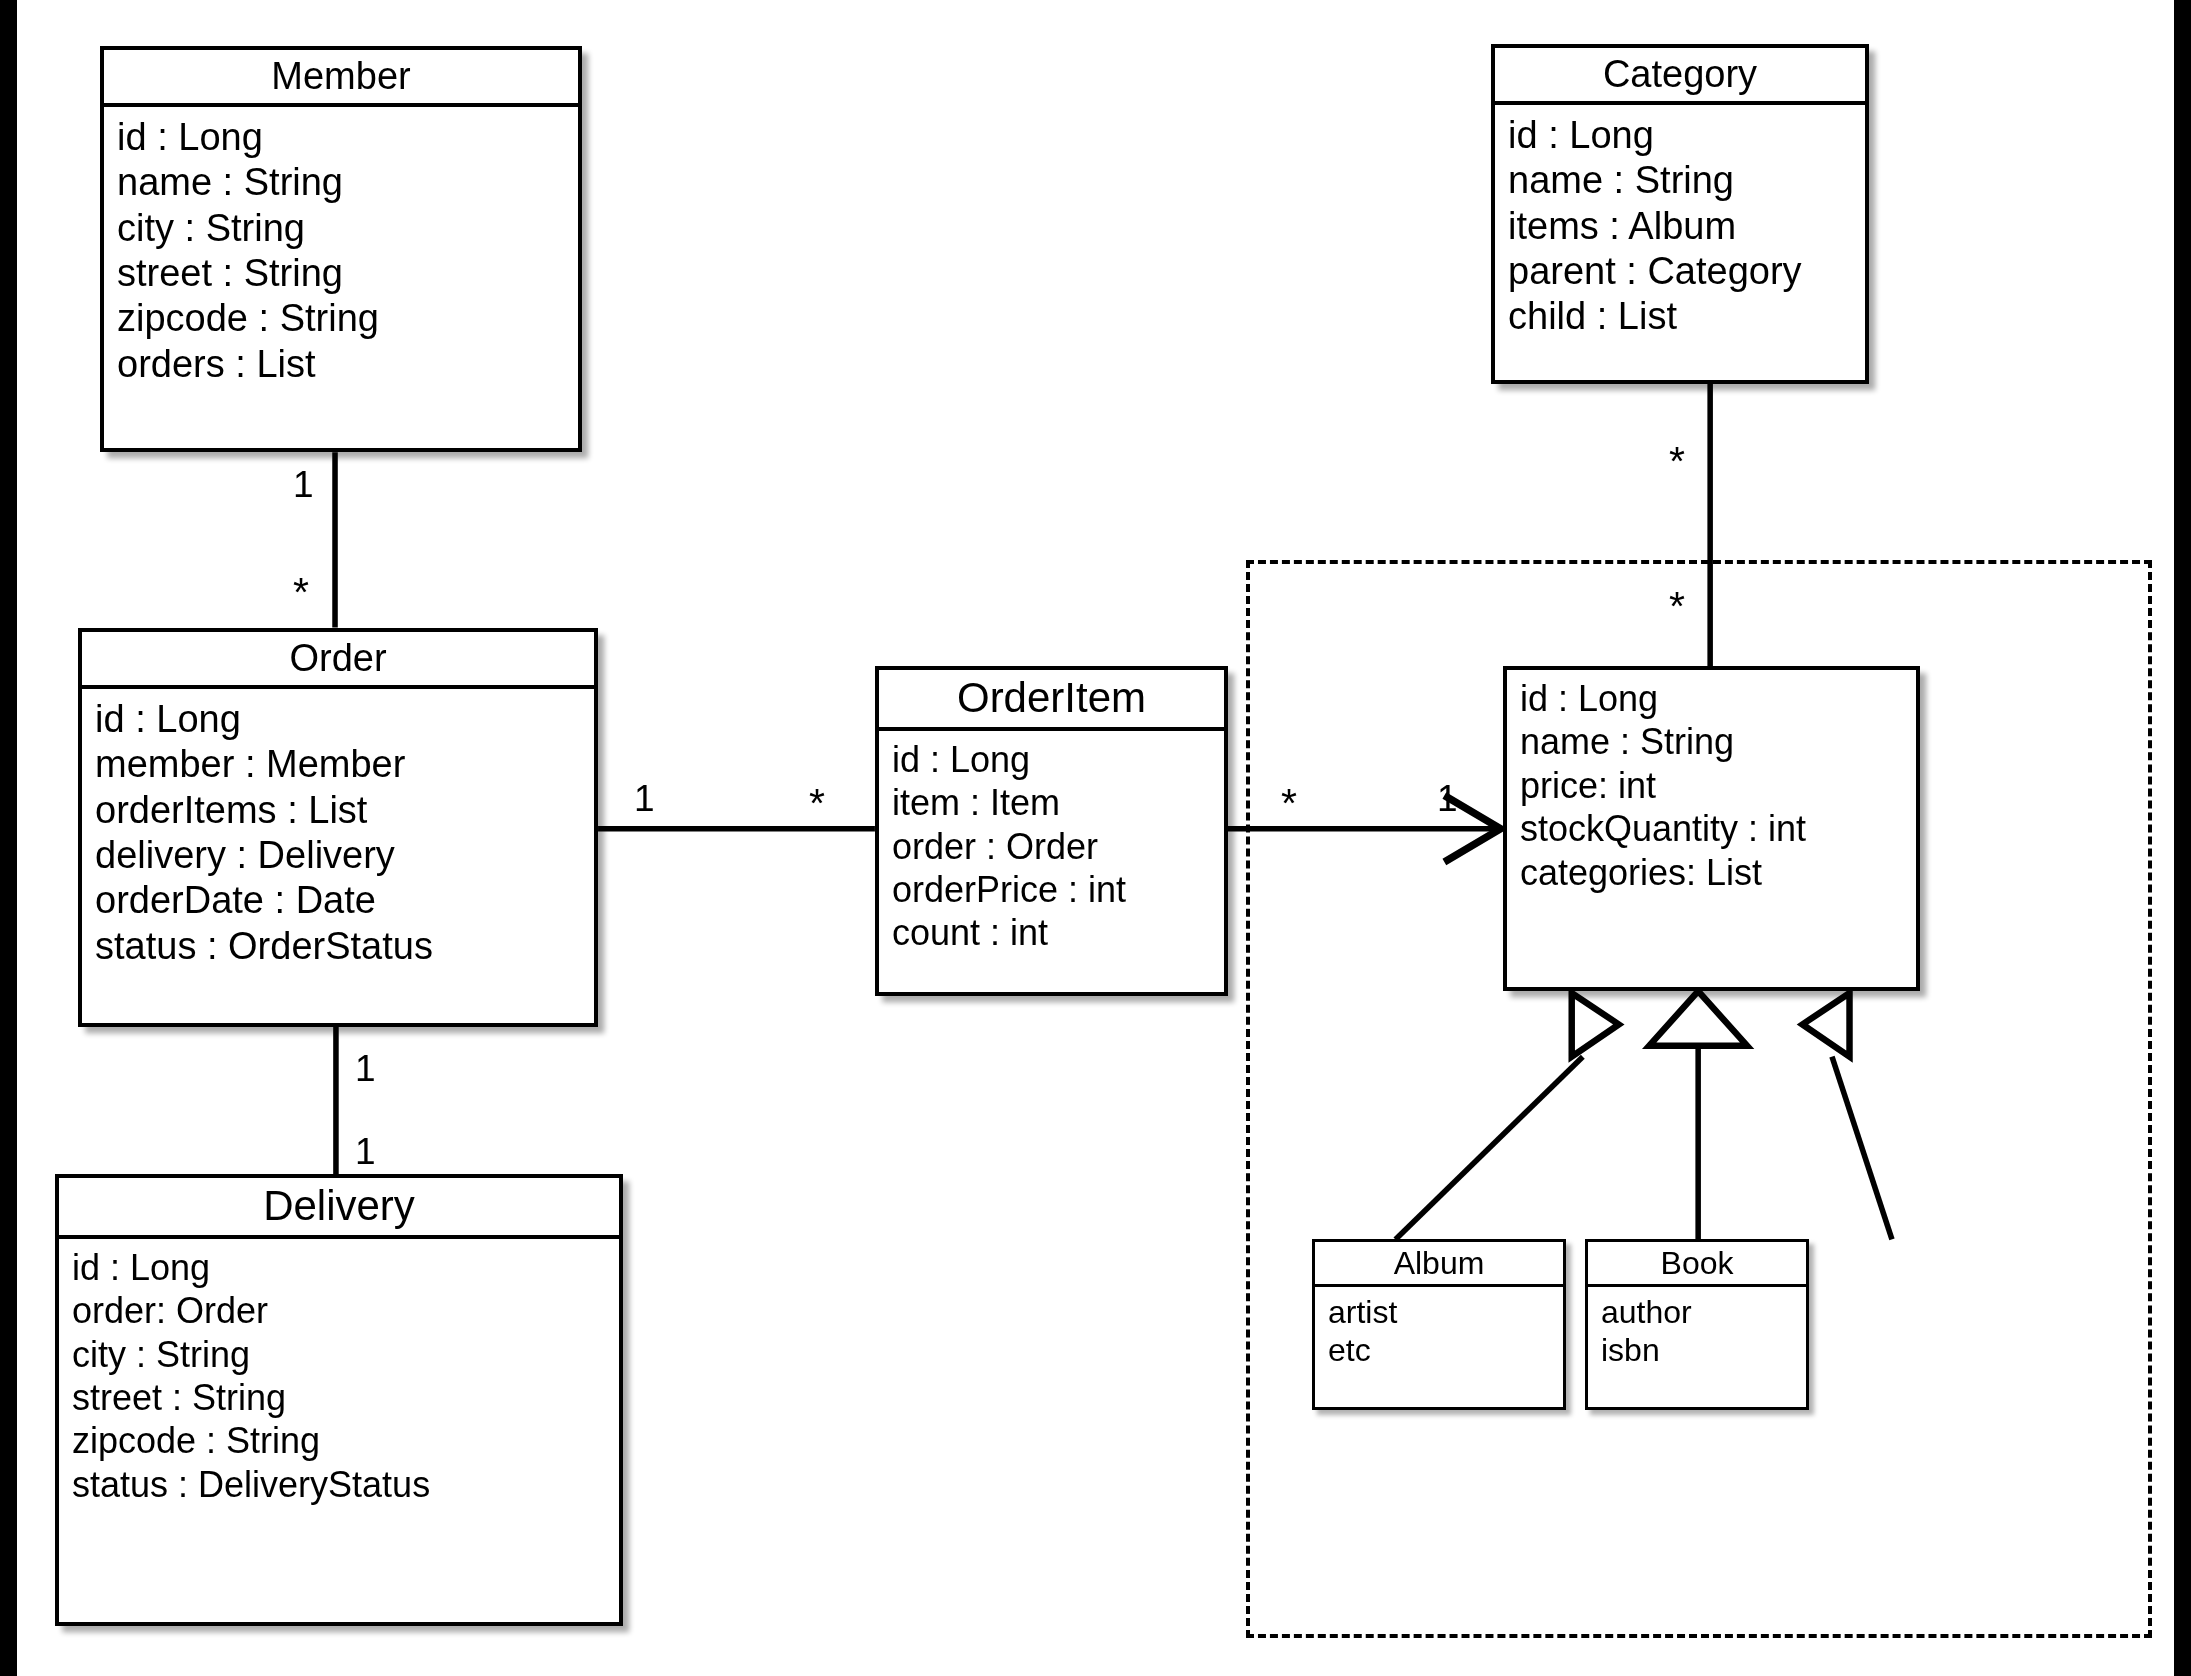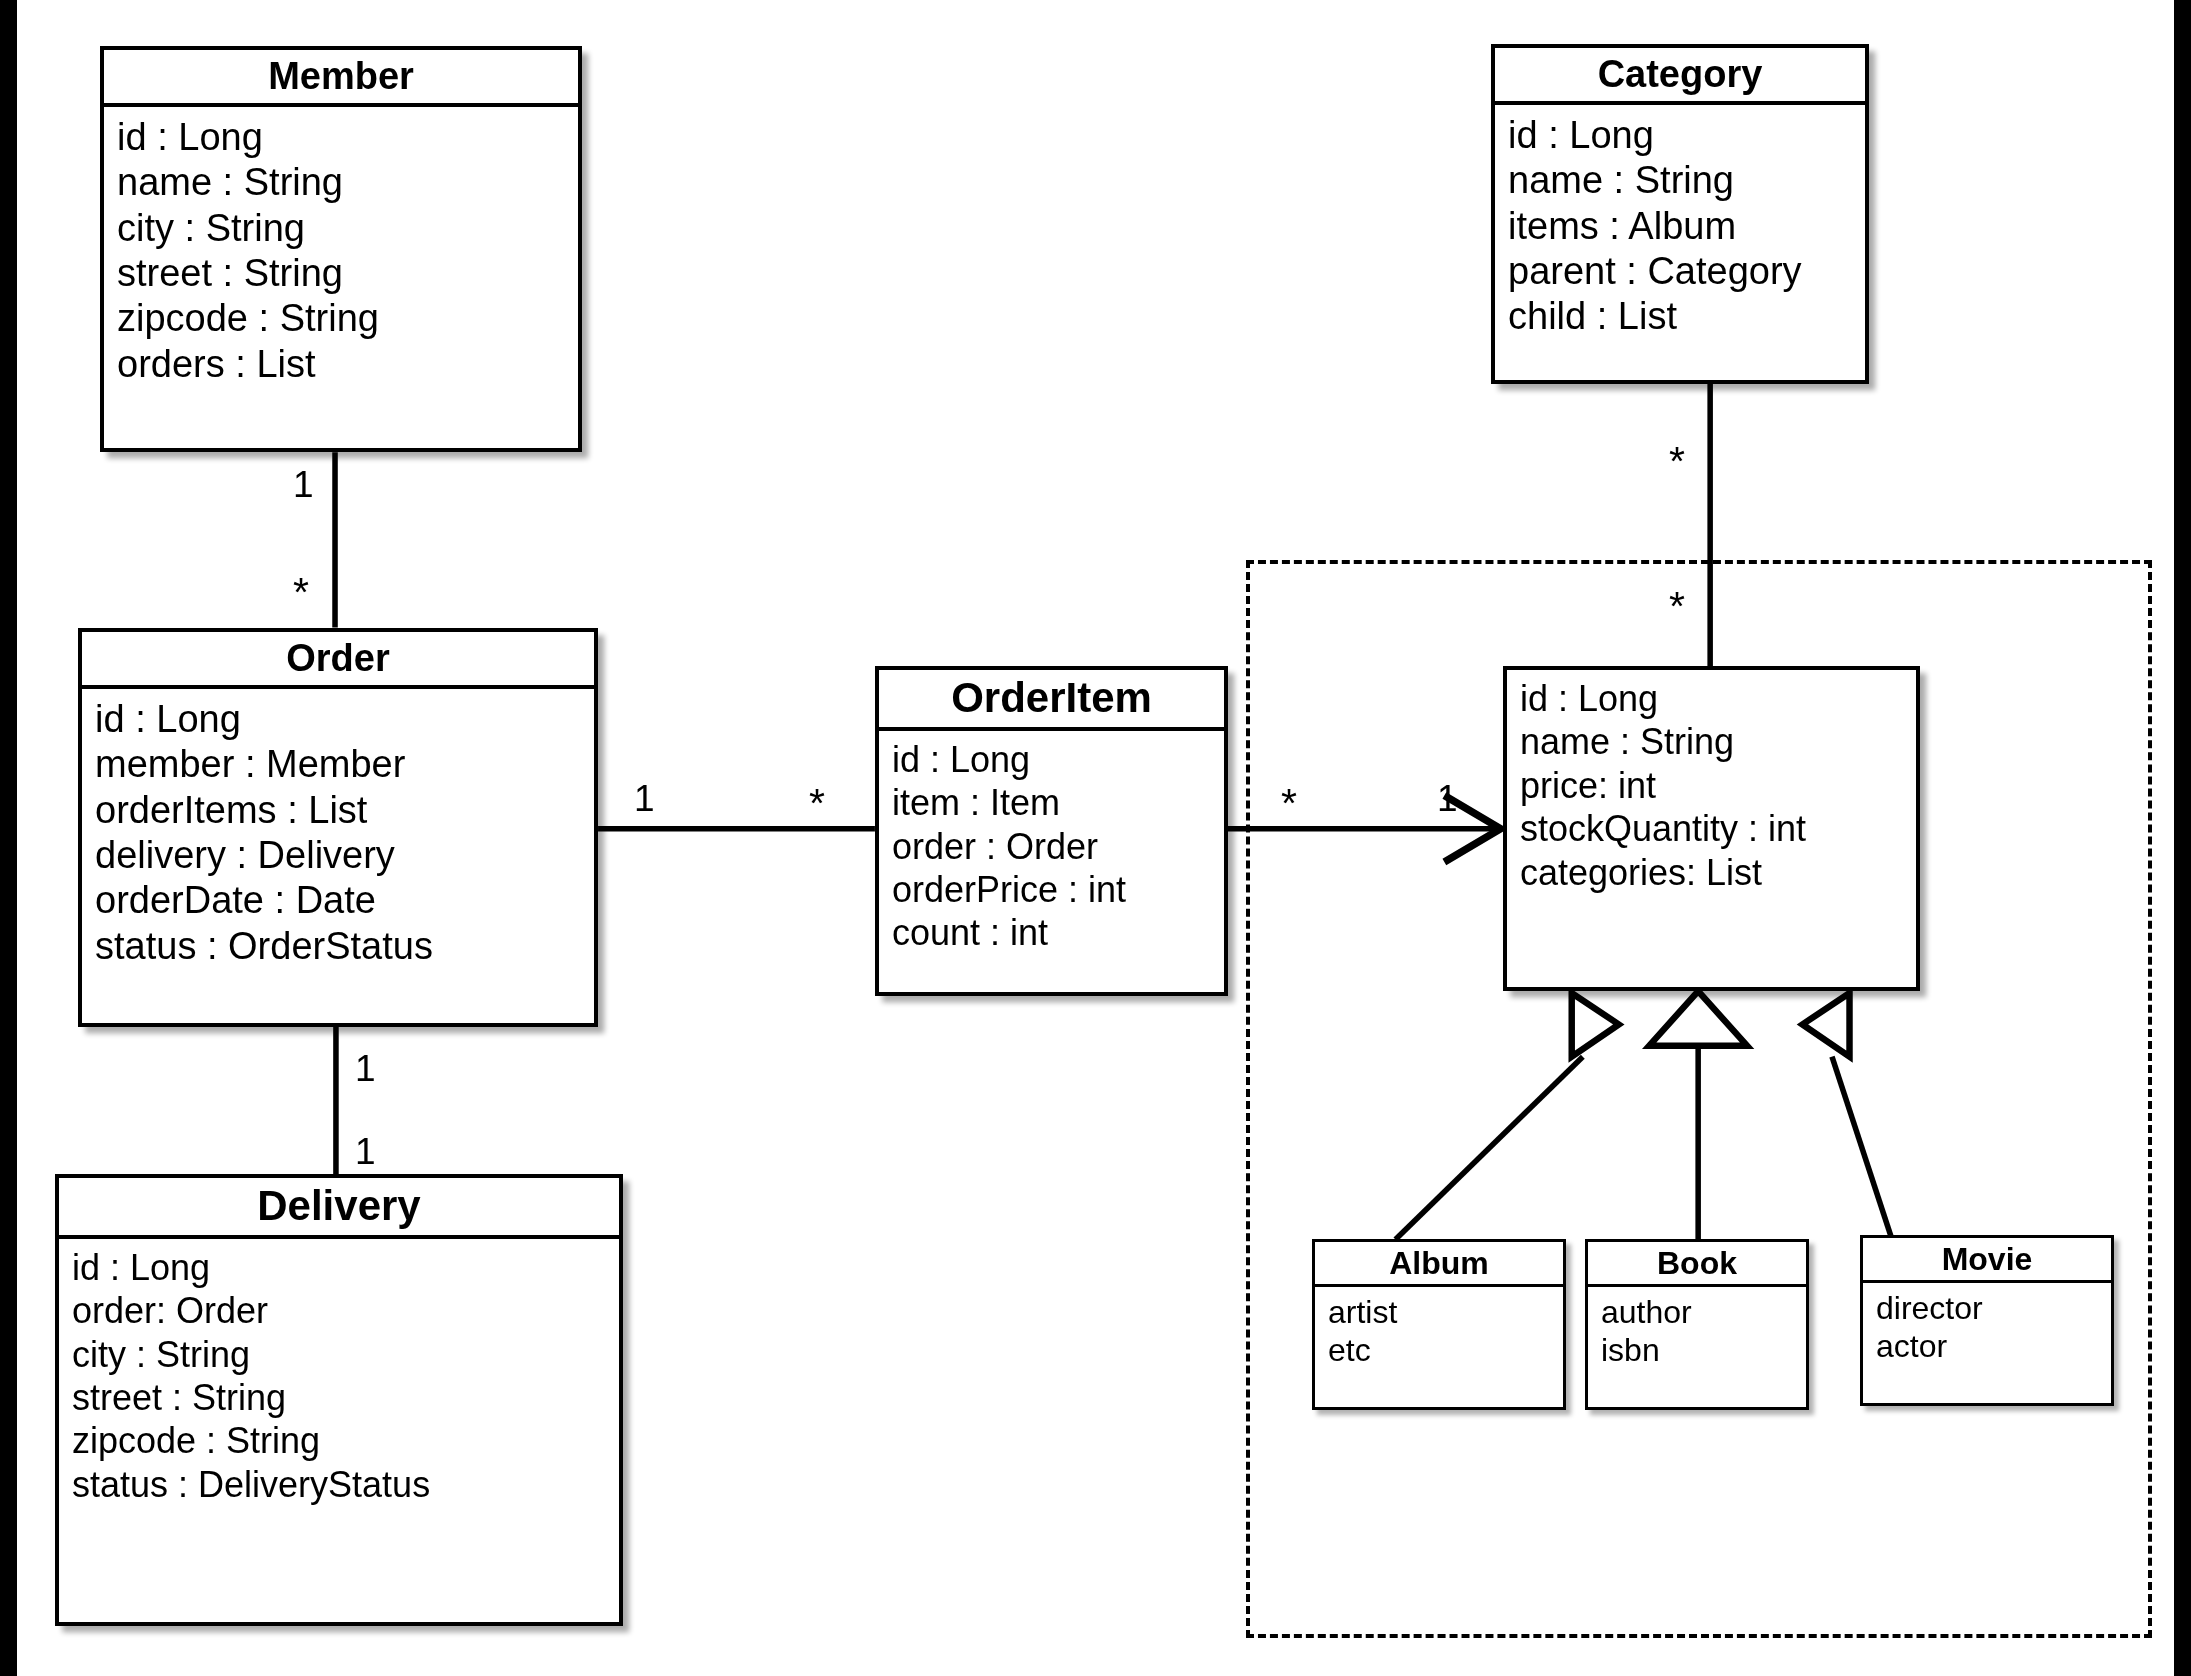--- a/index.html
+++ b/index.html
@@ -31,21 +31,21 @@
     box-sizing: border-box;
     background: #ffffff;
     border: 4.6px solid #000000;
     box-shadow: 6.5px 6.5px 5.5px rgba(0,0,0,0.33);
     z-index: 5;
   }
   .uml-class.thin { border-width: 3.7px; box-shadow: 4.6px 4.6px 4.6px rgba(0,0,0,0.30); }
 
   .uml-name {
     text-align: center;
-    font-weight: bold;
+    font-weight: normal;
     line-height: 1.0;
     padding: 6.5px 3.7px 8.3px 3.7px;
     border-bottom: 4.6px solid #000000;
     color: #000000;
   }
   .uml-class.thin .uml-name { border-bottom-width: 3.7px; padding: 4.6px 3.7px 5.5px 3.7px; }
 
   .uml-attrs {
     padding: 3.7px 0 5.5px 13px;
     color: #000000;
@@ -218,22 +218,15 @@
   </div>
 
   <div class="uml-class thin sz-sm" style="left:1312px; top:1239px; width:254px; height:171px;">
     <div class="uml-name">Album</div>
     <div class="uml-attrs">
       <div class="attr">artist</div>
       <div class="attr">etc</div>
     </div>
   </div>
 
-  <div class="uml-class thin sz-sm" style="left:1860px; top:1235px; width:254px; height:171px;">
-    <div class="uml-name">Movie</div>
-    <div class="uml-attrs">
-      <div class="attr">director</div>
-      <div class="attr">actor</div>
-    </div>
-  </div>
 
 </div>
 
 
 </body></html>

